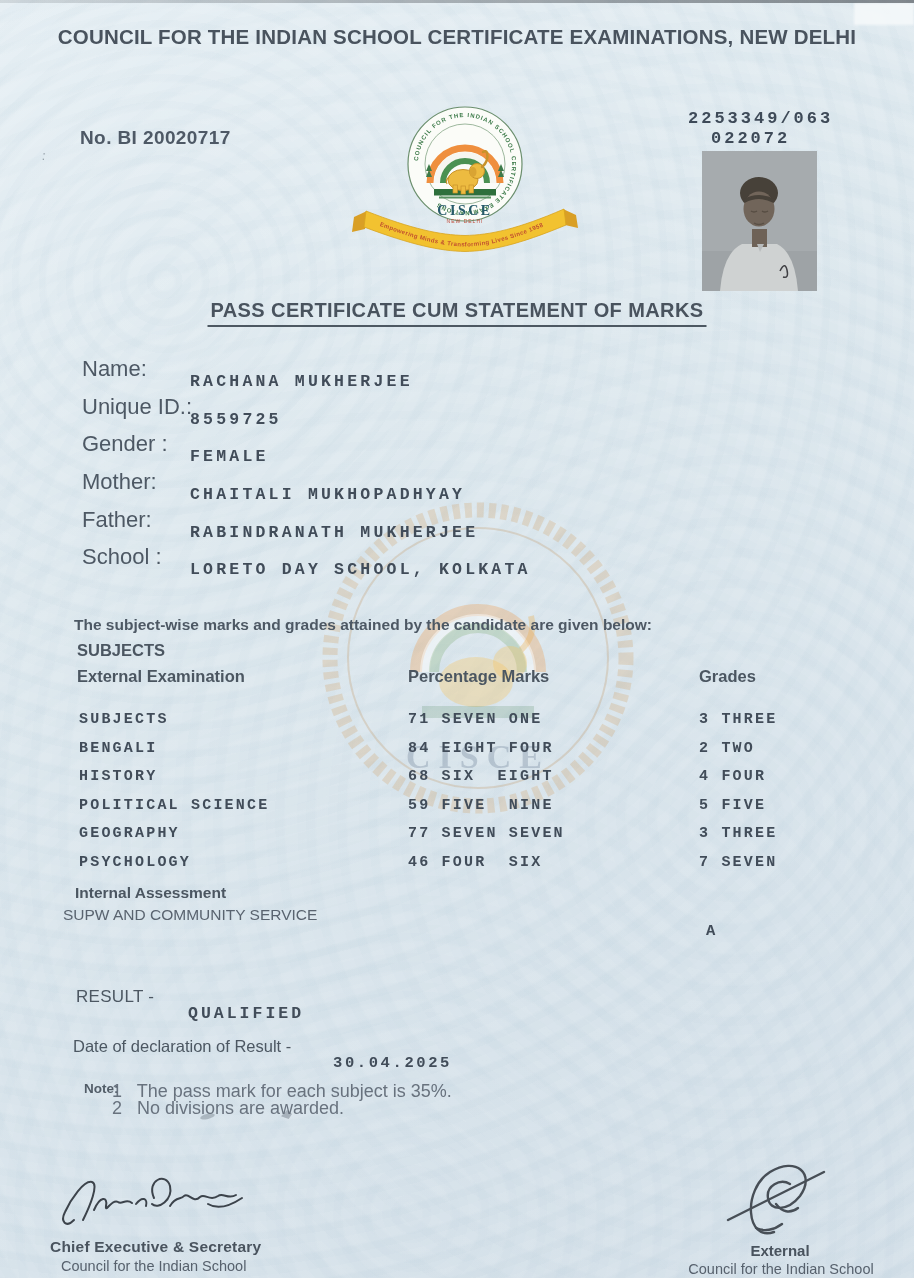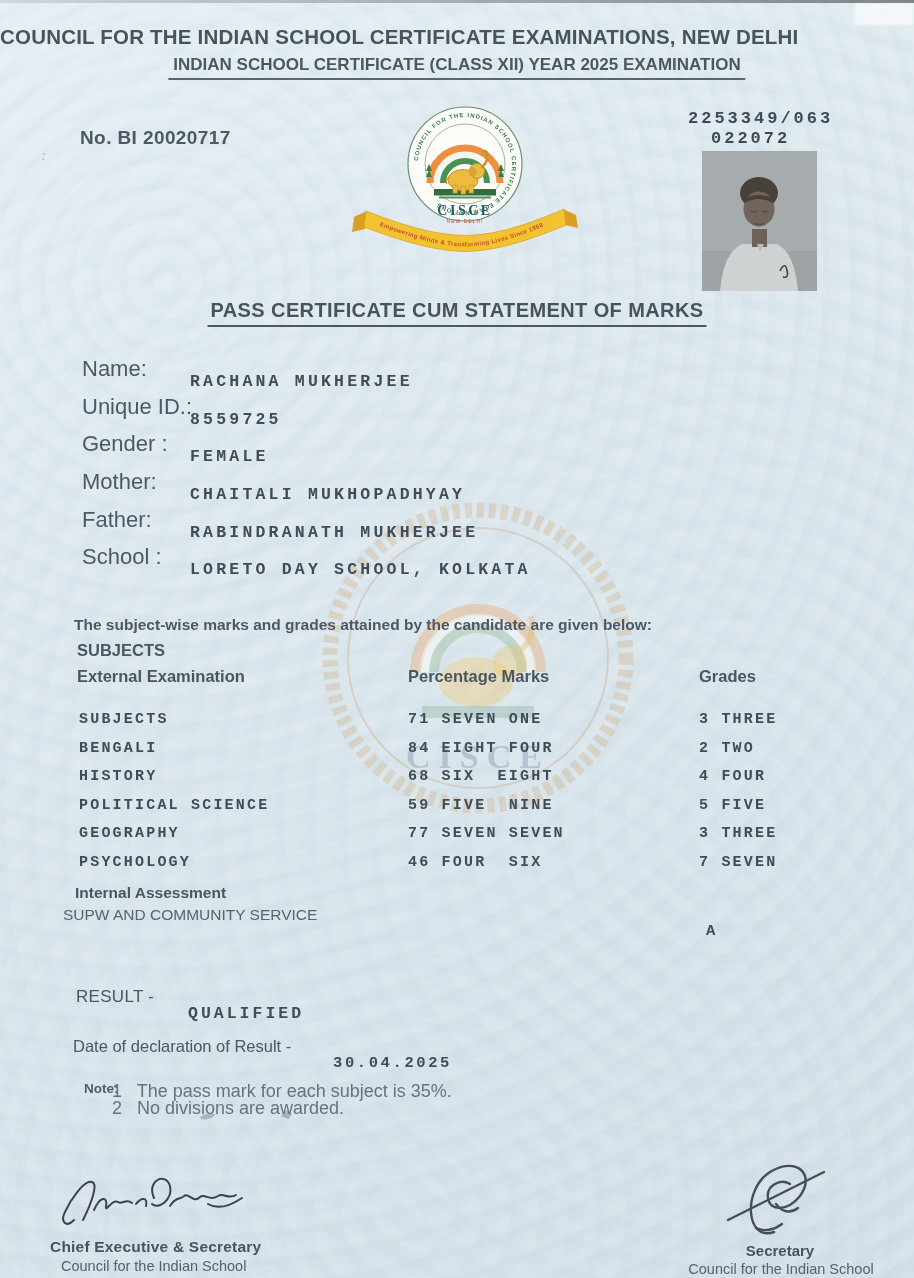--- a/index.html
+++ b/index.html
@@ -12,21 +12,21 @@
     content:"";position:absolute;inset:0;z-index:0;opacity:.55;pointer-events:none;
     background:
       repeating-radial-gradient(circle at 18% 22%, rgba(255,255,255,.10) 0 9px, rgba(150,180,198,.07) 12px 18px, rgba(255,255,255,0) 18px 27px),
       repeating-radial-gradient(circle at 80% 64%, rgba(255,255,255,.08) 0 11px, rgba(150,180,198,.06) 14px 22px, rgba(255,255,255,0) 22px 31px),
       repeating-radial-gradient(circle at 45% 95%, rgba(255,255,255,.07) 0 10px, rgba(150,180,198,.05) 13px 20px, rgba(255,255,255,0) 20px 29px);
   }
   .abs{position:absolute;z-index:2;}
   .top-edge{position:absolute;top:0;left:0;right:0;height:3px;z-index:3;
     background:linear-gradient(90deg,rgba(70,76,82,.15),rgba(45,50,56,.55));}
   .corner-light{position:absolute;top:3px;right:0;width:60px;height:22px;background:rgba(246,249,250,.85);z-index:1;filter:blur(1px);}
-  .header-1{top:25px;left:0;width:914px;font-size:20.5px;font-weight:bold;letter-spacing:.2px;color:#49535e;}
+  .header-1{top:25px;left:0;width:914px;text-align:center;font-size:20.5px;font-weight:bold;letter-spacing:.2px;color:#49535e;}
   .header-2{top:55px;left:50%;transform:translateX(-50%);font-size:17px;font-weight:bold;color:#4c5762;
     border-bottom:2px solid #5a656f;padding:0 5px 3px 5px;white-space:nowrap;}
   .cert-no{top:127px;left:80px;font-size:19px;font-weight:bold;color:#4e5966;letter-spacing:.4px;}
   .index-no{font-family:"Liberation Mono",monospace;font-weight:bold;font-size:17px;letter-spacing:3px;color:#3e4a58;white-space:nowrap;}
   .idx1{top:109px;left:688px;}
   .idx2{top:129px;left:711px;}
   .stray-mark{top:148px;left:42px;font-size:13px;color:rgba(90,100,112,.55);transform:rotate(8deg);}
   .logo{top:101px;left:352px;width:226px;height:152px;}
   .photo{top:151px;left:702px;width:115px;height:140px;}
   .doc-title{top:299px;left:50%;transform:translateX(-50%);font-size:20px;font-weight:bold;letter-spacing:.4px;color:#49535e;
@@ -71,21 +71,20 @@
     <path d="M 107,172 A 53,53 0 0 1 213,172" fill="none" stroke="rgba(255,255,255,.45)" stroke-width="10"></path>
     <path d="M 116,172 A 44,44 0 0 1 204,172" fill="none" stroke="rgba(110,165,95,.25)" stroke-width="10"></path>
     <ellipse cx="158" cy="182" rx="37" ry="25" fill="rgba(246,197,96,.34)"></ellipse>
     <circle cx="192" cy="163" r="17" fill="rgba(246,197,96,.34)"></circle>
     <path d="M 203,150 Q 218,136 213,116" fill="none" stroke="rgba(238,175,80,.34)" stroke-width="6"></path>
     <rect x="104" y="206" width="112" height="12" fill="rgba(60,120,72,.18)"></rect>
     <text x="160" y="268" text-anchor="middle" font-family="Liberation Serif,serif" font-weight="bold" font-size="34" letter-spacing="8" fill="rgba(128,144,164,.40)">CISCE</text>
   </svg>
 
   <div class="abs header-1">COUNCIL FOR THE INDIAN SCHOOL CERTIFICATE EXAMINATIONS, NEW DELHI</div>
-  <div class="abs header-2">INDIAN SCHOOL CERTIFICATE (CLASS XII) YEAR 2025 EXAMINATION</div>
 
   <div class="abs cert-no">No. BI 20020717</div>
   <div class="abs index-no idx1">2253349/063</div>
   <div class="abs index-no idx2">022072</div>
   <div class="abs stray-mark">:</div>
 
   <svg class="abs logo" viewBox="0 0 226 152">
     <defs>
       <path id="ringPath" d="M 113,63 m -47,0 a 47,47 0 1,1 94,0 a 47,47 0 1,1 -94,0"></path>
       <path id="ribbonPath" d="M 20,122 C 64,139 90,145 113,145.5 C 136,145 162,139 206,119"></path>
@@ -218,16 +217,16 @@
   <div class="abs sigorg-l">Council for the Indian School</div>
 
   <svg class="abs sig-right" viewBox="0 0 142 86">
     <g fill="none" stroke="#474e56" stroke-width="2.4" stroke-linecap="round">
       <path d="M 12,62 L 108,14"></path>
       <path d="M 58,74 C 30,84 26,32 54,14 C 80,-2 100,16 84,38 C 72,53 54,54 52,40 C 50,28 64,20 74,26"></path>
       <path d="M 60,46 C 66,54 74,56 82,50"></path>
       <path d="M 40,70 C 48,74 58,72 66,66"></path>
     </g>
   </svg>
-  <div class="abs sigrole-r">Secretary</div>
+  <div class="abs sigrole-r">External</div>
   <div class="abs sigorg-r">Council for the Indian School</div>
 
 </div>
 
 </body></html>

